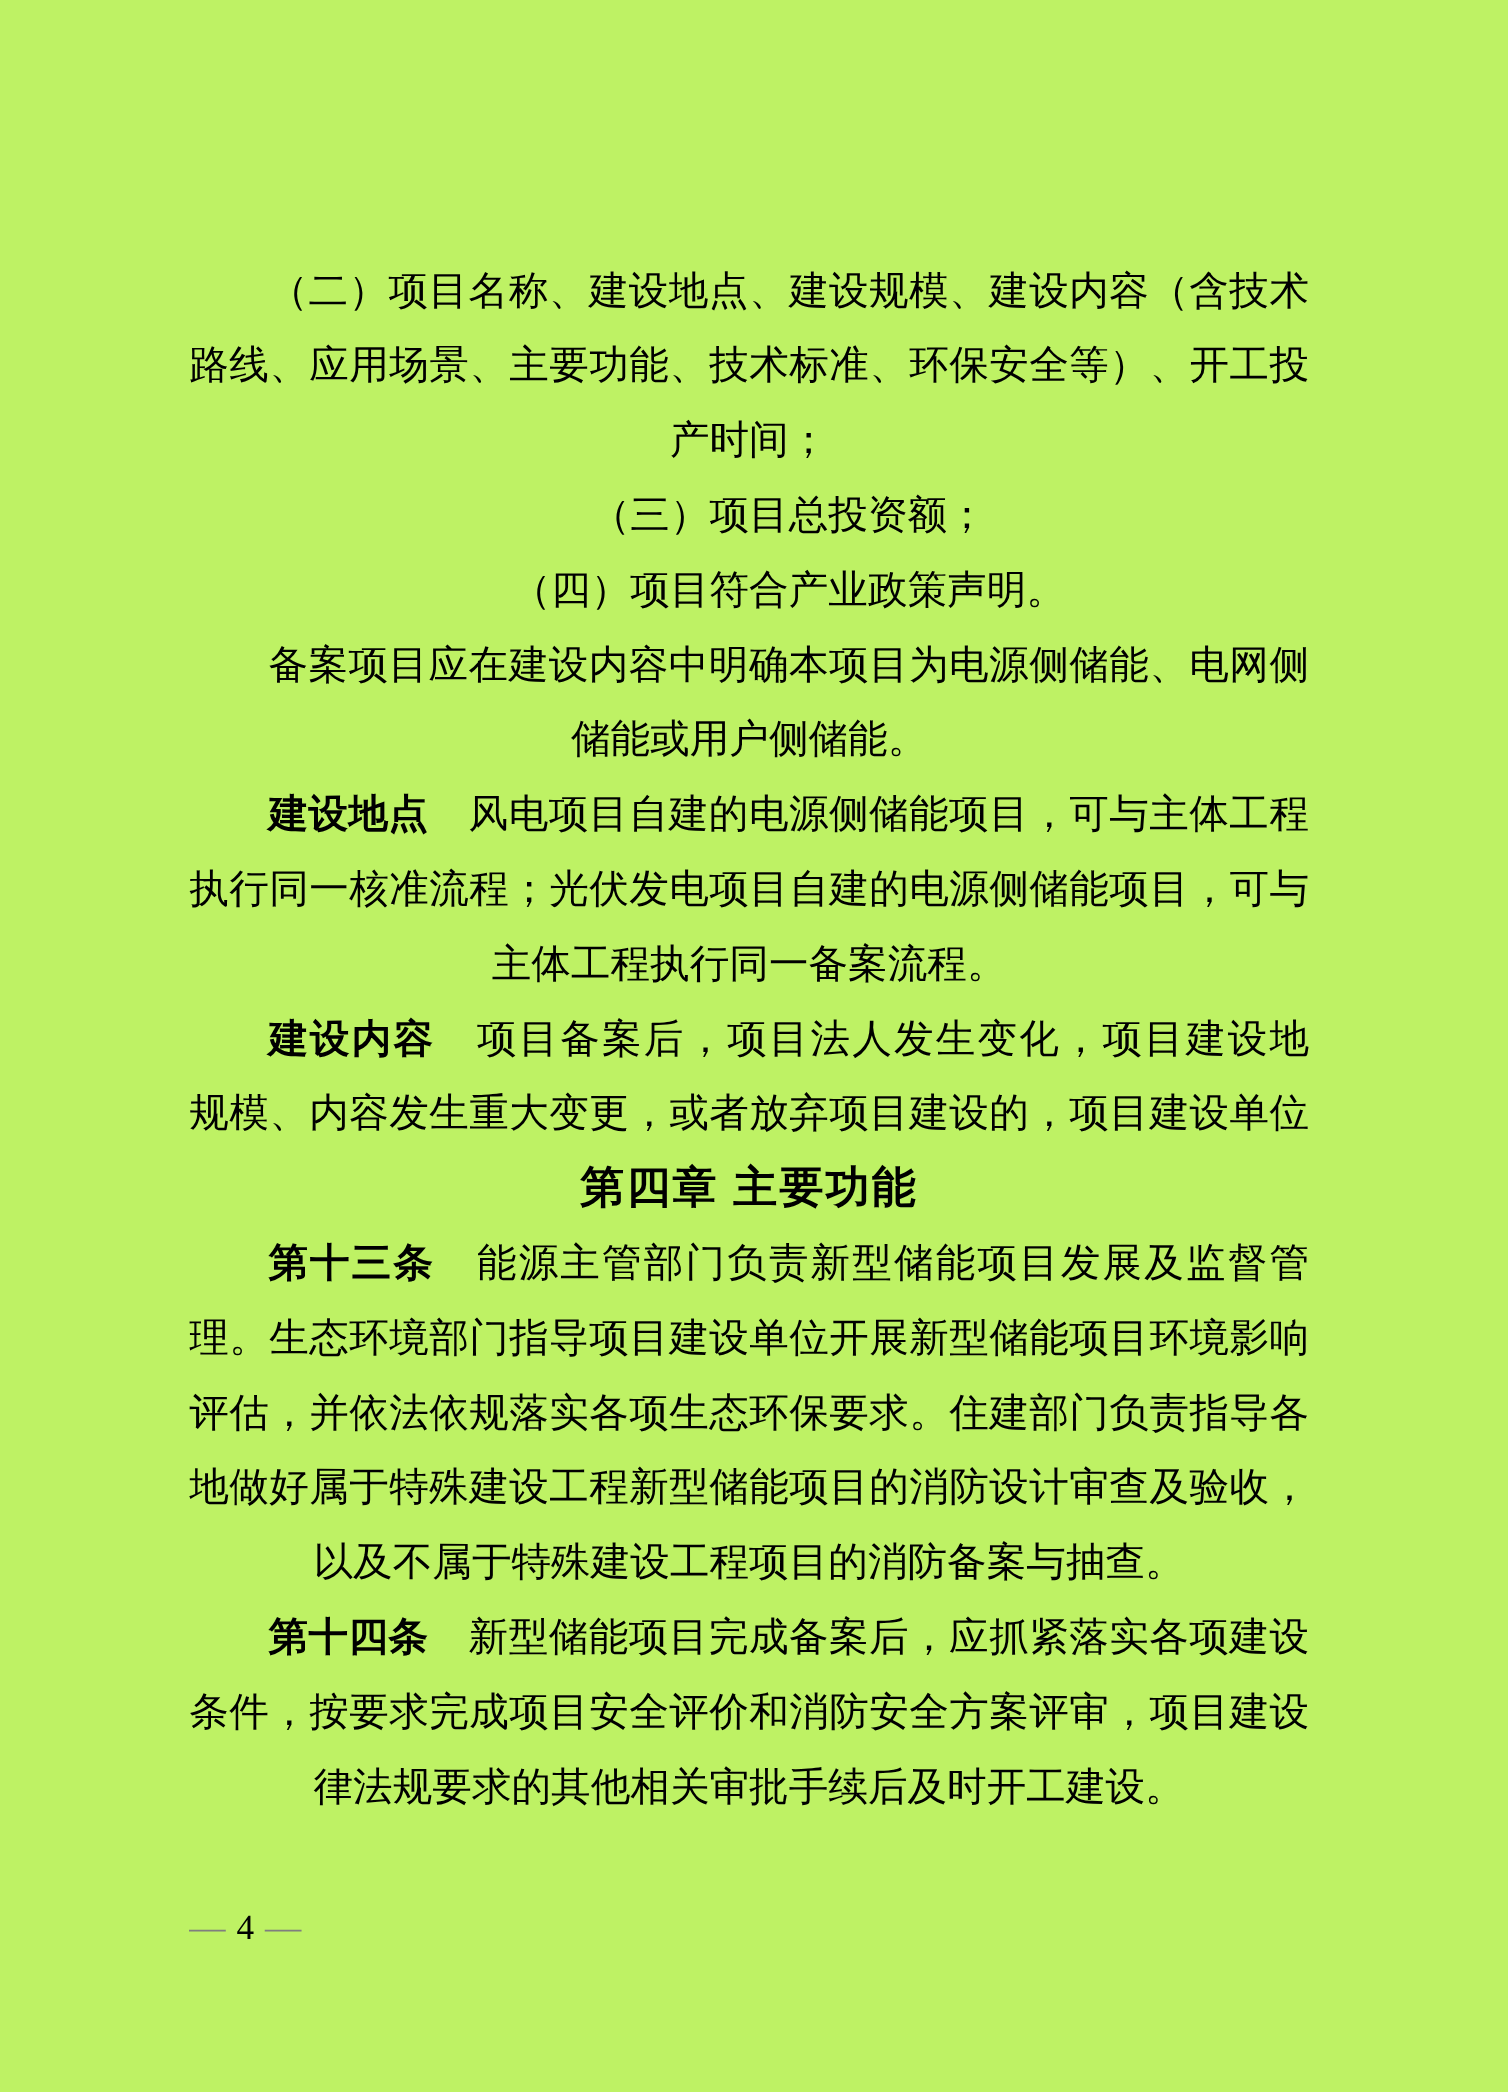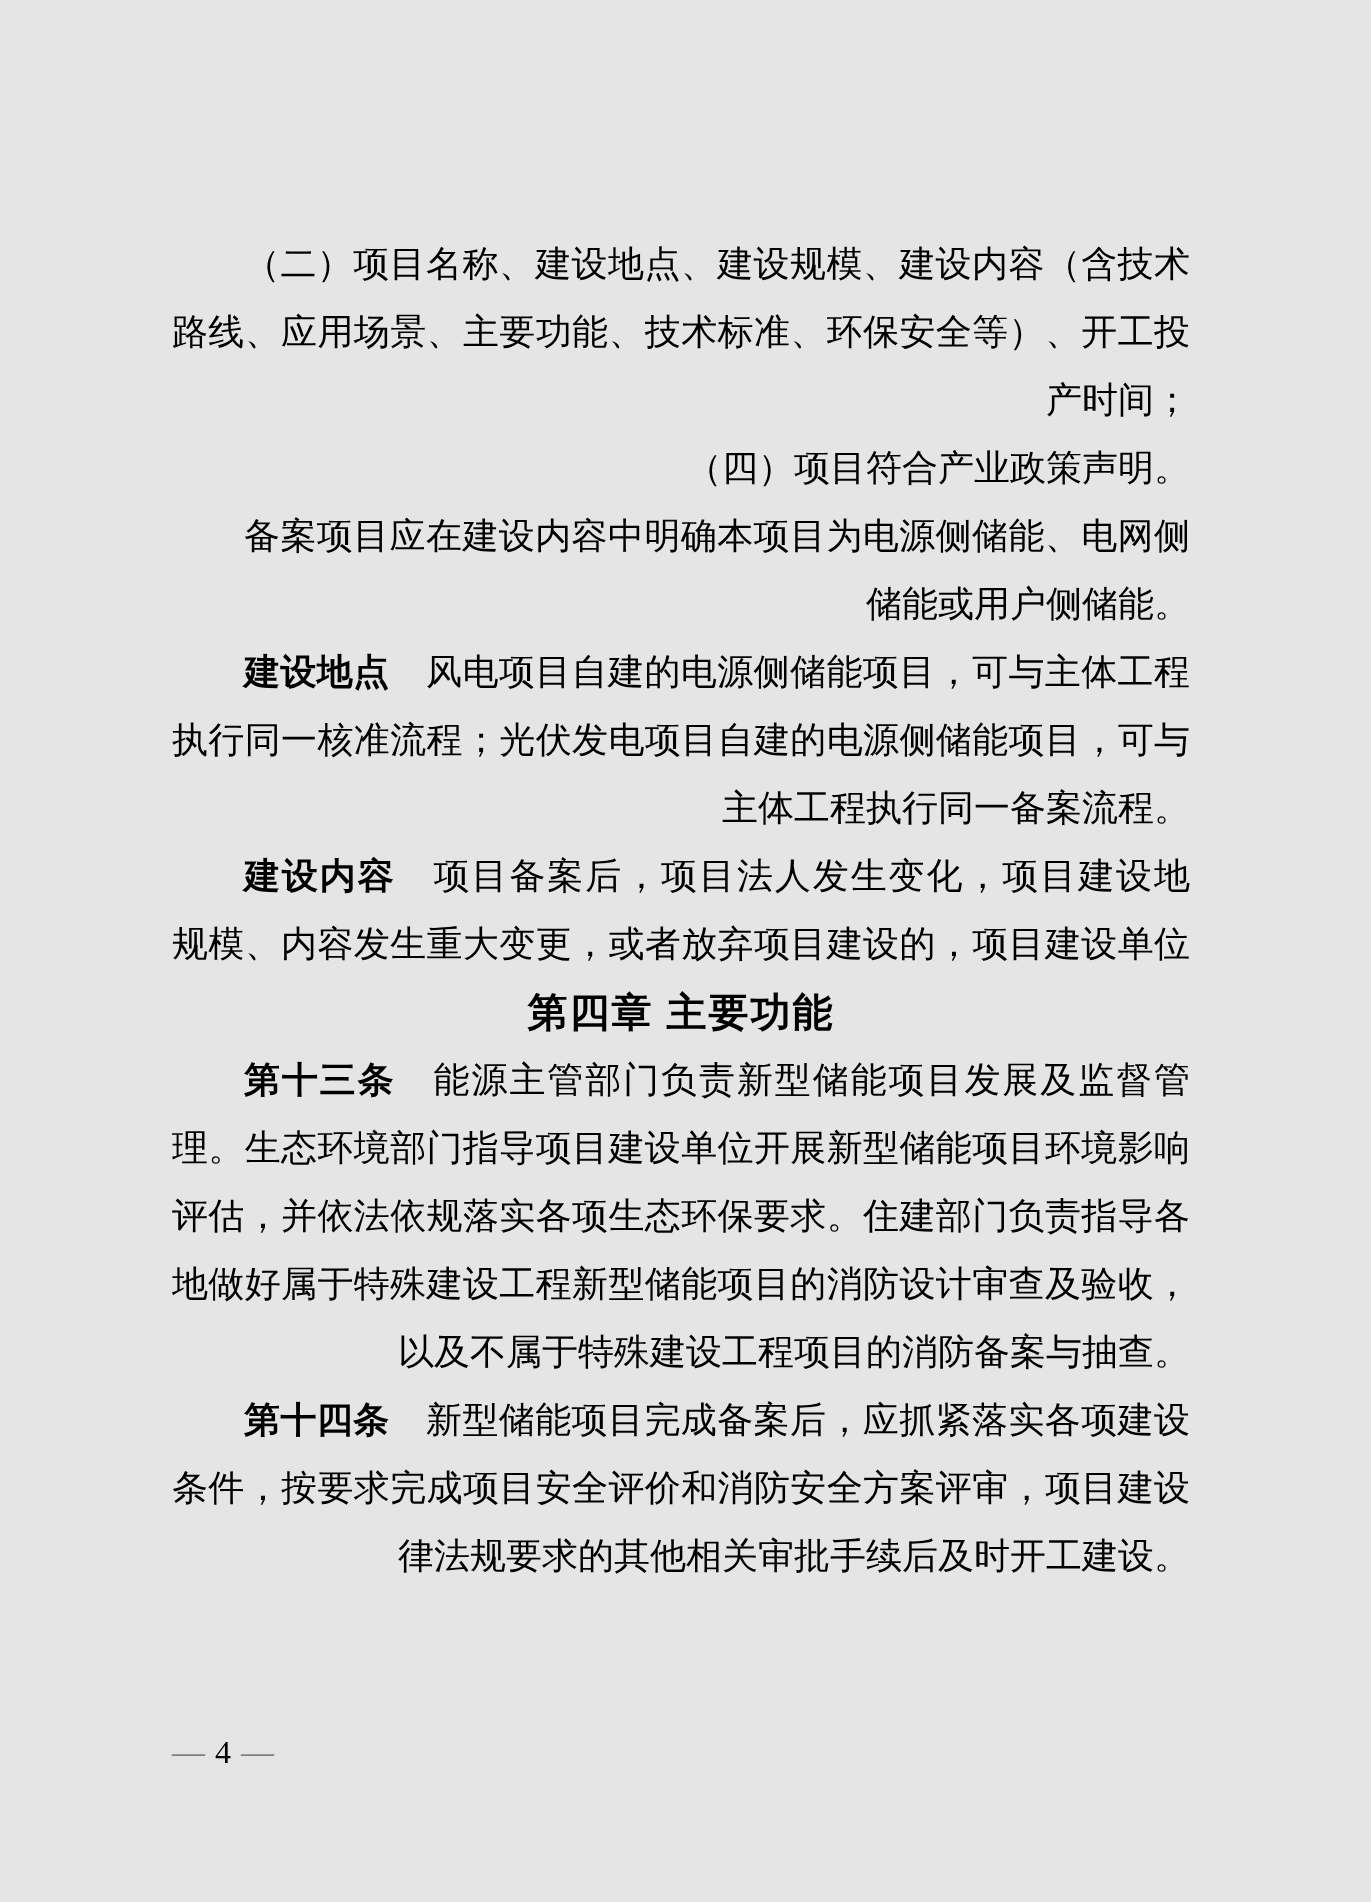--- a/index.html
+++ b/index.html
@@ -4,38 +4,38 @@
 <style>
   html, body {
     margin: 0;
     padding: 0;
     background: #ffffff;
   }
   .page {
     position: relative;
     width: 1371px;
     height: 1902px;
-    background: #e5e5e5;
+    background: #bef264;
     overflow: hidden;
     font-family: "Liberation Serif", "DejaVu Serif", serif;
     color: #000000;
   }
   .content {
     position: absolute;
     left: 172px;
     top: 230px;
     width: 1018px;
   }
   .line {
     font-size: 36px;
     line-height: 68px;
     height: 68px;
     overflow: hidden;
     white-space: normal;
-    text-align: right;
+    text-align: center;
   }
   .line.fill {
     text-align: justify;
     text-align-last: justify;
     text-justify: inter-ideograph;
   }
   .line.indent {
     padding-left: 72px;
   }
   .run { font-weight: normal; }
@@ -69,20 +69,21 @@
   }
 </style>
 </head>
 <body>
 
 <div class="page">
   <div class="content">
       <div class="line indent fill"><span class="run">（二）项目名称、建设地点、建设规模、建设内容（含技术</span></div>
       <div class="line fill"><span class="run">路线、应用场景、主要功能、技术标准、环保安全等）、开工投</span></div>
       <div class="line"><span class="run">产时间；</span></div>
+      <div class="line indent"><span class="run">（三）项目总投资额；</span></div>
       <div class="line indent"><span class="run">（四）项目符合产业政策声明。</span></div>
       <div class="line indent fill"><span class="run">备案项目应在建设内容中明确本项目为电源侧储能、电网侧</span></div>
       <div class="line"><span class="run">储能或用户侧储能。</span></div>
       <div class="line indent fill"><span class="run bold">建设地点</span><span class="run">　风电项目自建的电源侧储能项目，可与主体工程</span></div>
       <div class="line fill"><span class="run">执行同一核准流程；光伏发电项目自建的电源侧储能项目，可与</span></div>
       <div class="line"><span class="run">主体工程执行同一备案流程。</span></div>
       <div class="line indent fill"><span class="run bold">建设内容</span><span class="run">　项目备案后，项目法人发生变化，项目建设地点、</span></div>
       <div class="line fill"><span class="run">规模、内容发生重大变更，或者放弃项目建设的，项目建设单位</span></div>
       <div class="chapter-heading">第四章 主要功能</div>
       <div class="line indent fill"><span class="run bold">第十三条</span><span class="run">　能源主管部门负责新型储能项目发展及监督管</span></div>

